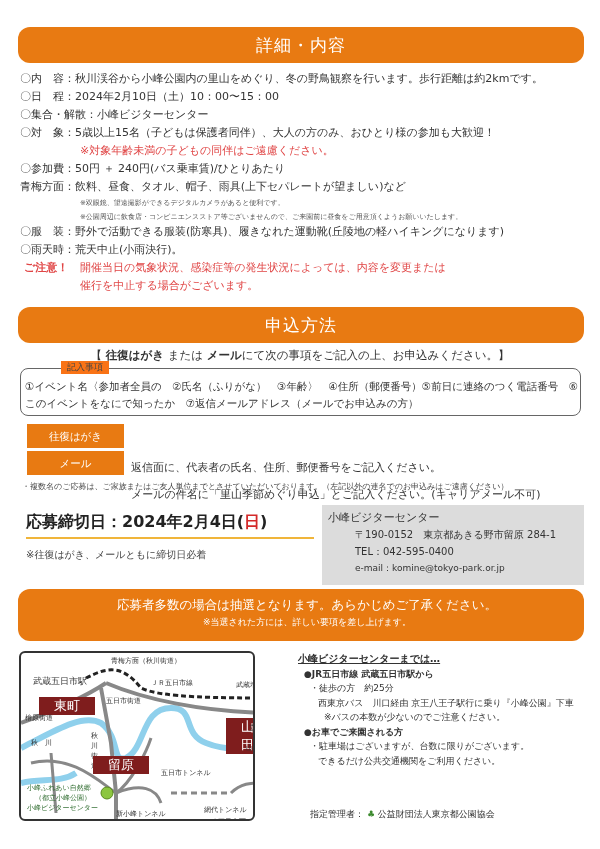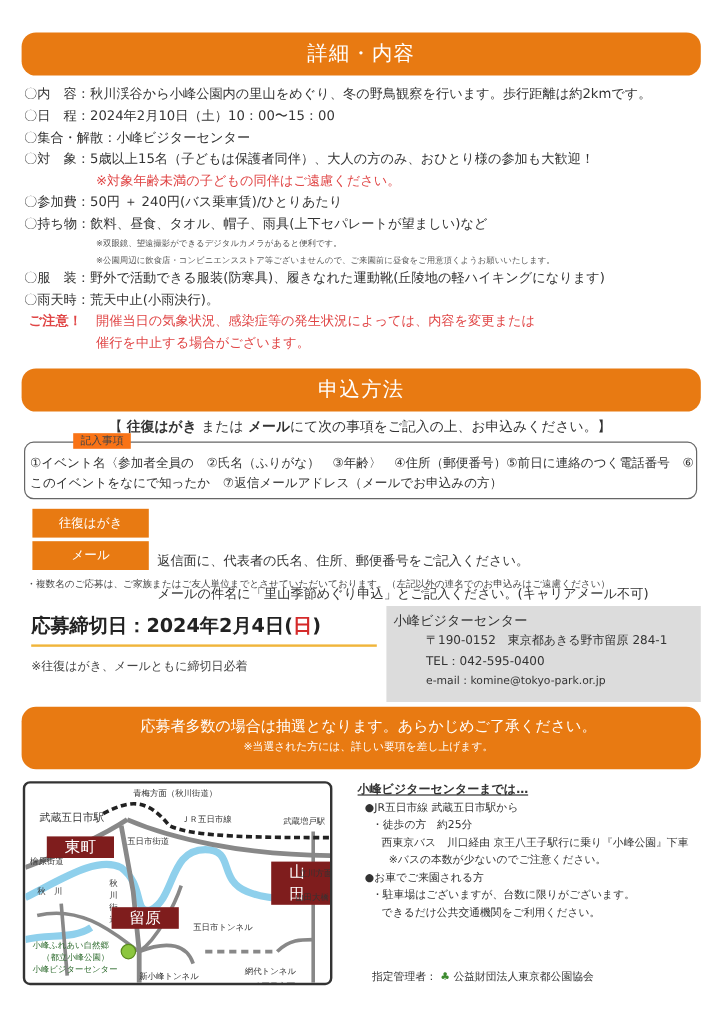--- a/index.html
+++ b/index.html
@@ -41,29 +41,29 @@
   .deadline .sun { color: #d42a2a; }
   .deadline-note { position: absolute; left: 26px; top: 548px; font-size: 10px; color: #444; }
 
   .contact {
     position: absolute; left: 322px; top: 505px; width: 262px; height: 80px; background: #dcdcdc;
     padding: 4px 6px; font-size: 11px; color: #333; line-height: 17px;
   }
   .contact .ind { padding-left: 8px; font-size: 10px; margin-left: 19px; }
 
   .map-box {
-    position: absolute; left: 19px; top: 651px; width: 258px; height: 170px;
+    position: absolute; left: 19px; top: 651px; width: 236px; height: 170px;
     border: 2px solid #333; border-radius: 6px; background: #fff; overflow: hidden;
   }
   .map-label { position: absolute; font-size: 7px; color: #333; white-space: nowrap; }
   .map-badge { position: absolute; font-size: 13px; color: #fff; background: #7f1d1d; padding: 0 15px; }
 
   .access { position: absolute; left: 298px; top: 652px; width: 290px; font-size: 9px; line-height: 14.5px; color: #333; }
   .access-title { font-size: 10px; font-weight: bold; text-decoration: underline; }
-  .access-head { font-weight: normal; }
+  .access-head { font-weight: bold; }
   .access .ind1 { padding-left: 12px; }
   .access .ind2 { padding-left: 20px; }
   .manager { position: absolute; left: 310px; top: 808px; font-size: 9px; color: #333; }
 </style>
 </head>
 <body>
 
 <div class="banner" style="top:27px;height:36px;line-height:36px;">
   <span class="banner-title">詳細・内容</span>
 </div>
@@ -81,21 +81,21 @@
   <div class="row" style="left:20px;top:126px;">
     <span class="lbl">〇対　象：</span><span>5歳以上15名（子どもは保護者同伴）、大人の方のみ、おひとり様の参加も大歓迎！</span>
   </div>
   <div class="row red" style="left:80px;top:144px;">
     <span>※対象年齢未満の子どもの同伴はご遠慮ください。</span>
   </div>
   <div class="row" style="left:20px;top:162px;">
     <span class="lbl">〇参加費：</span><span>50円 ＋ 240円(バス乗車賃)/ひとりあたり</span>
   </div>
   <div class="row" style="left:20px;top:180px;">
-    <span class="lbl">〇持ち物：</span><span>飲料、昼食、タオル、帽子、雨具(上下セパレートが望ましい)など</span>
+    <span class="lbl">青梅方面：</span><span>飲料、昼食、タオル、帽子、雨具(上下セパレートが望ましい)など</span>
   </div>
   <div class="row small" style="left:80px;top:196px;">
     <span>※双眼鏡、望遠撮影ができるデジタルカメラがあると便利です。</span>
   </div>
   <div class="row small" style="left:80px;top:210px;">
     <span>※公園周辺に飲食店・コンビニエンスストア等ございませんので、ご来園前に昼食をご用意頂くようお願いいたします。</span>
   </div>
   <div class="row" style="left:20px;top:225px;">
     <span class="lbl">〇服　装：</span><span>野外で活動できる服装(防寒具)、履きなれた運動靴(丘陵地の軽ハイキングになります)</span>
   </div>

